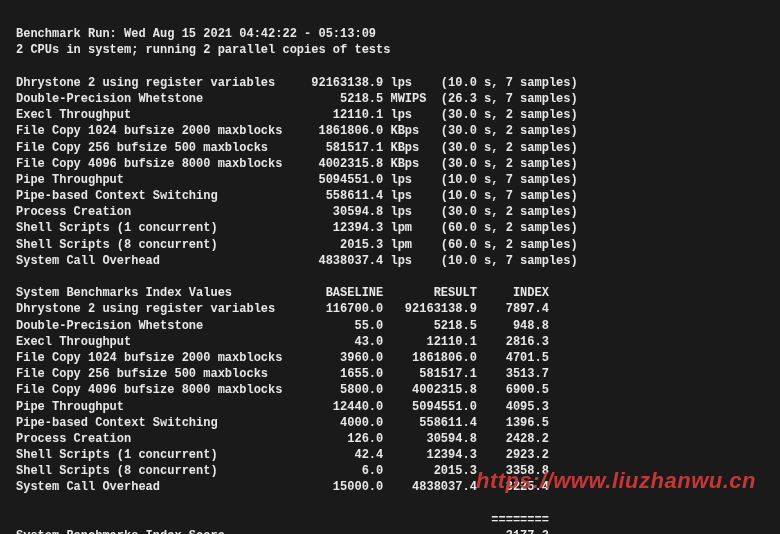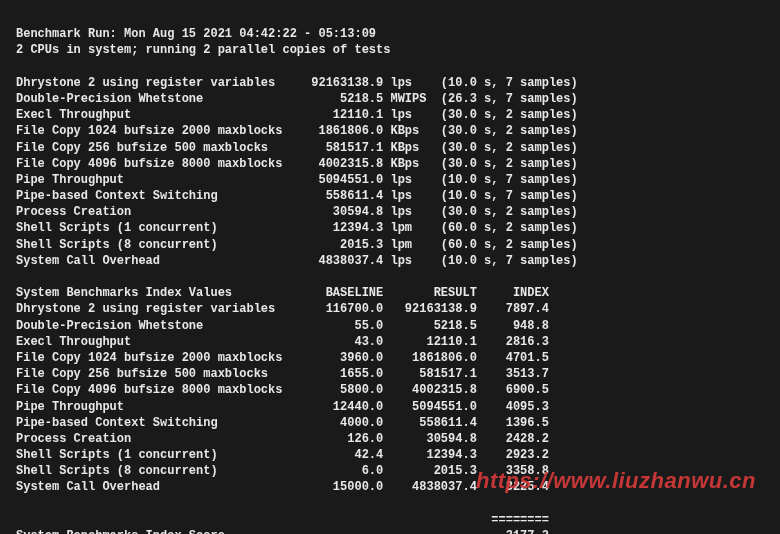--- a/index.html
+++ b/index.html
@@ -7,21 +7,21 @@
     font-weight:bold;line-height:1.35;}
   .term{padding:10px 16px 8px 16px;white-space:pre;}
   .watermark{position:absolute;right:24px;bottom:38px;color:#d43a3a;
     font-family:Liberation Sans, sans-serif;font-style:italic;font-weight:bold;font-size:22px;
     letter-spacing:.5px;opacity:.92;pointer-events:none;}
 </style>
 </head>
 <body>
 
 <div class="term">
-<span>Benchmark Run: Mon Aug 15 2021 04:42:22 - 05:13:09</span>
+<span>Benchmark Run: Wed Aug 15 2021 04:42:22 - 05:13:09</span>
 <span>2 CPUs in system; running 2 parallel copies of tests</span>
 
 <span id="tests-block">Dhrystone 2 using register variables     92163138.9 lps    (10.0 s, 7 samples)
 Double-Precision Whetstone                   5218.5 MWIPS  (26.3 s, 7 samples)
 Execl Throughput                            12110.1 lps    (30.0 s, 2 samples)
 File Copy 1024 bufsize 2000 maxblocks     1861806.0 KBps   (30.0 s, 2 samples)
 File Copy 256 bufsize 500 maxblocks        581517.1 KBps   (30.0 s, 2 samples)
 File Copy 4096 bufsize 8000 maxblocks     4002315.8 KBps   (30.0 s, 2 samples)
 Pipe Throughput                           5094551.0 lps    (10.0 s, 7 samples)
 Pipe-based Context Switching               558611.4 lps    (10.0 s, 7 samples)

